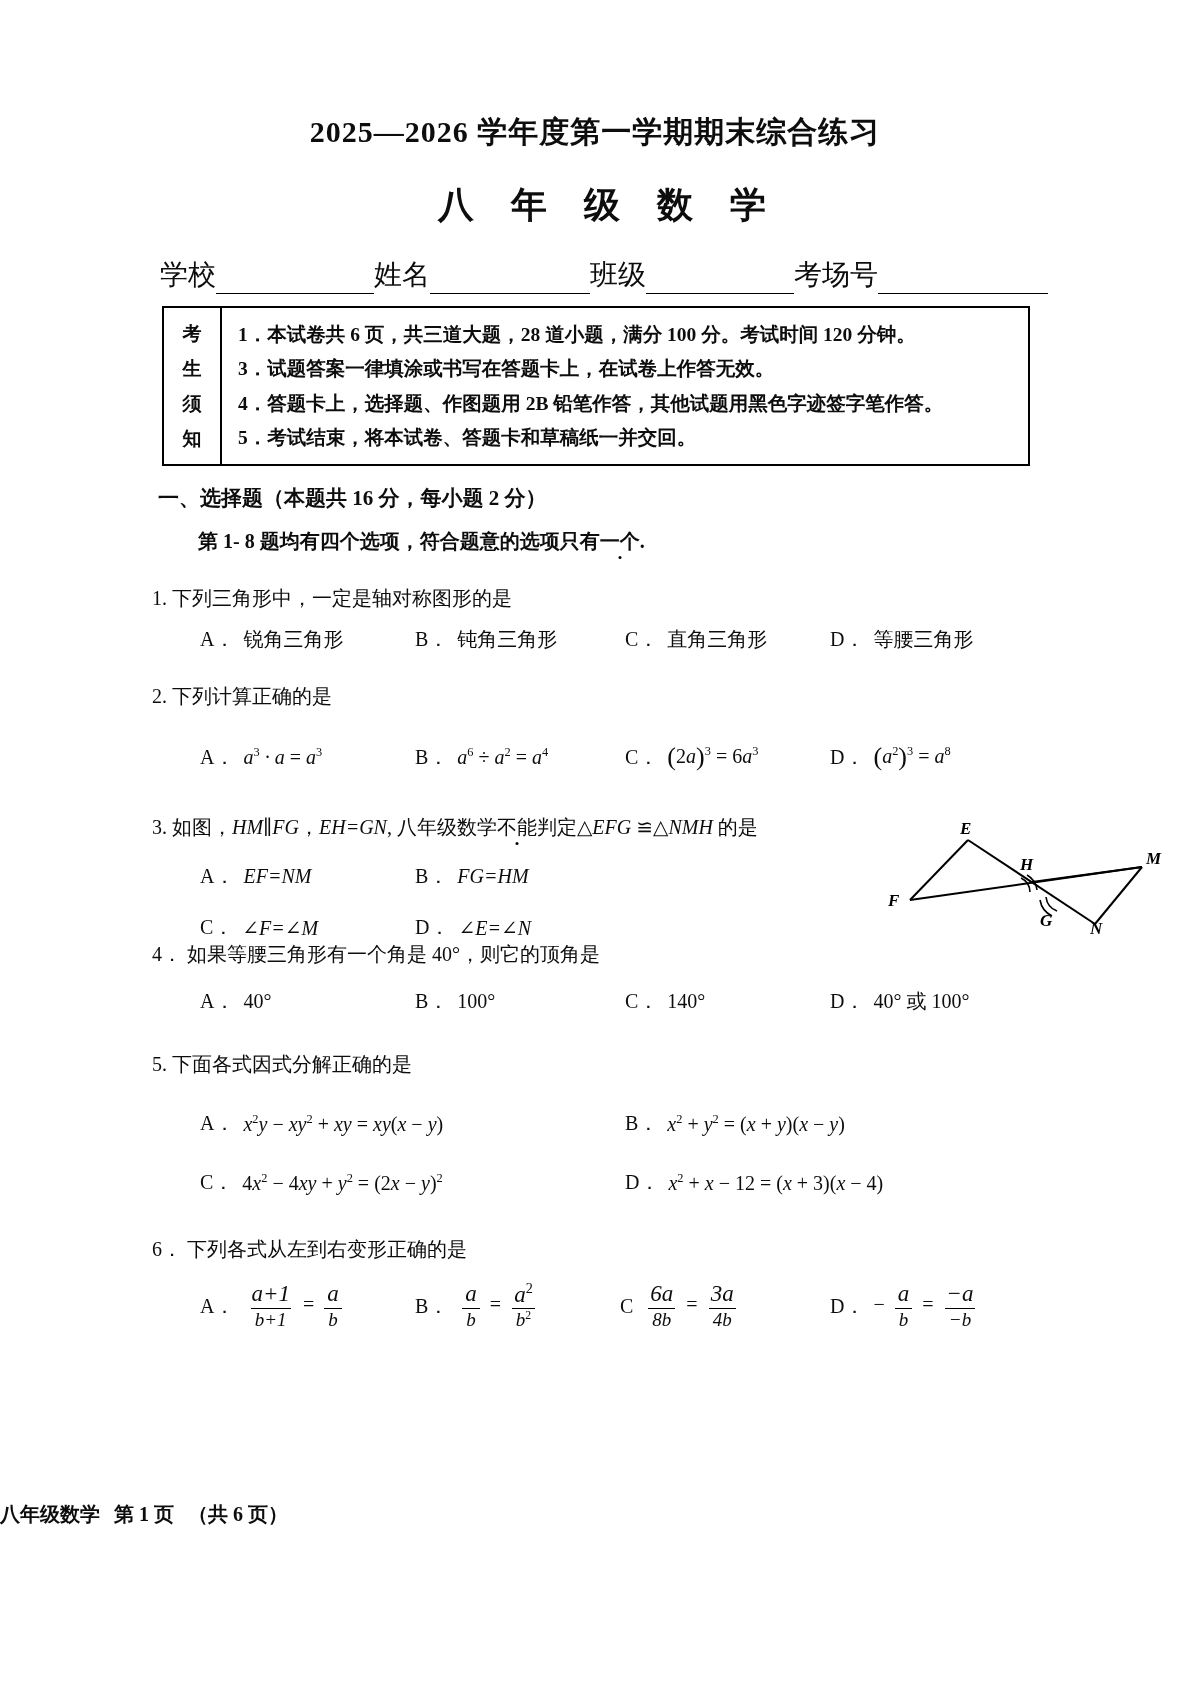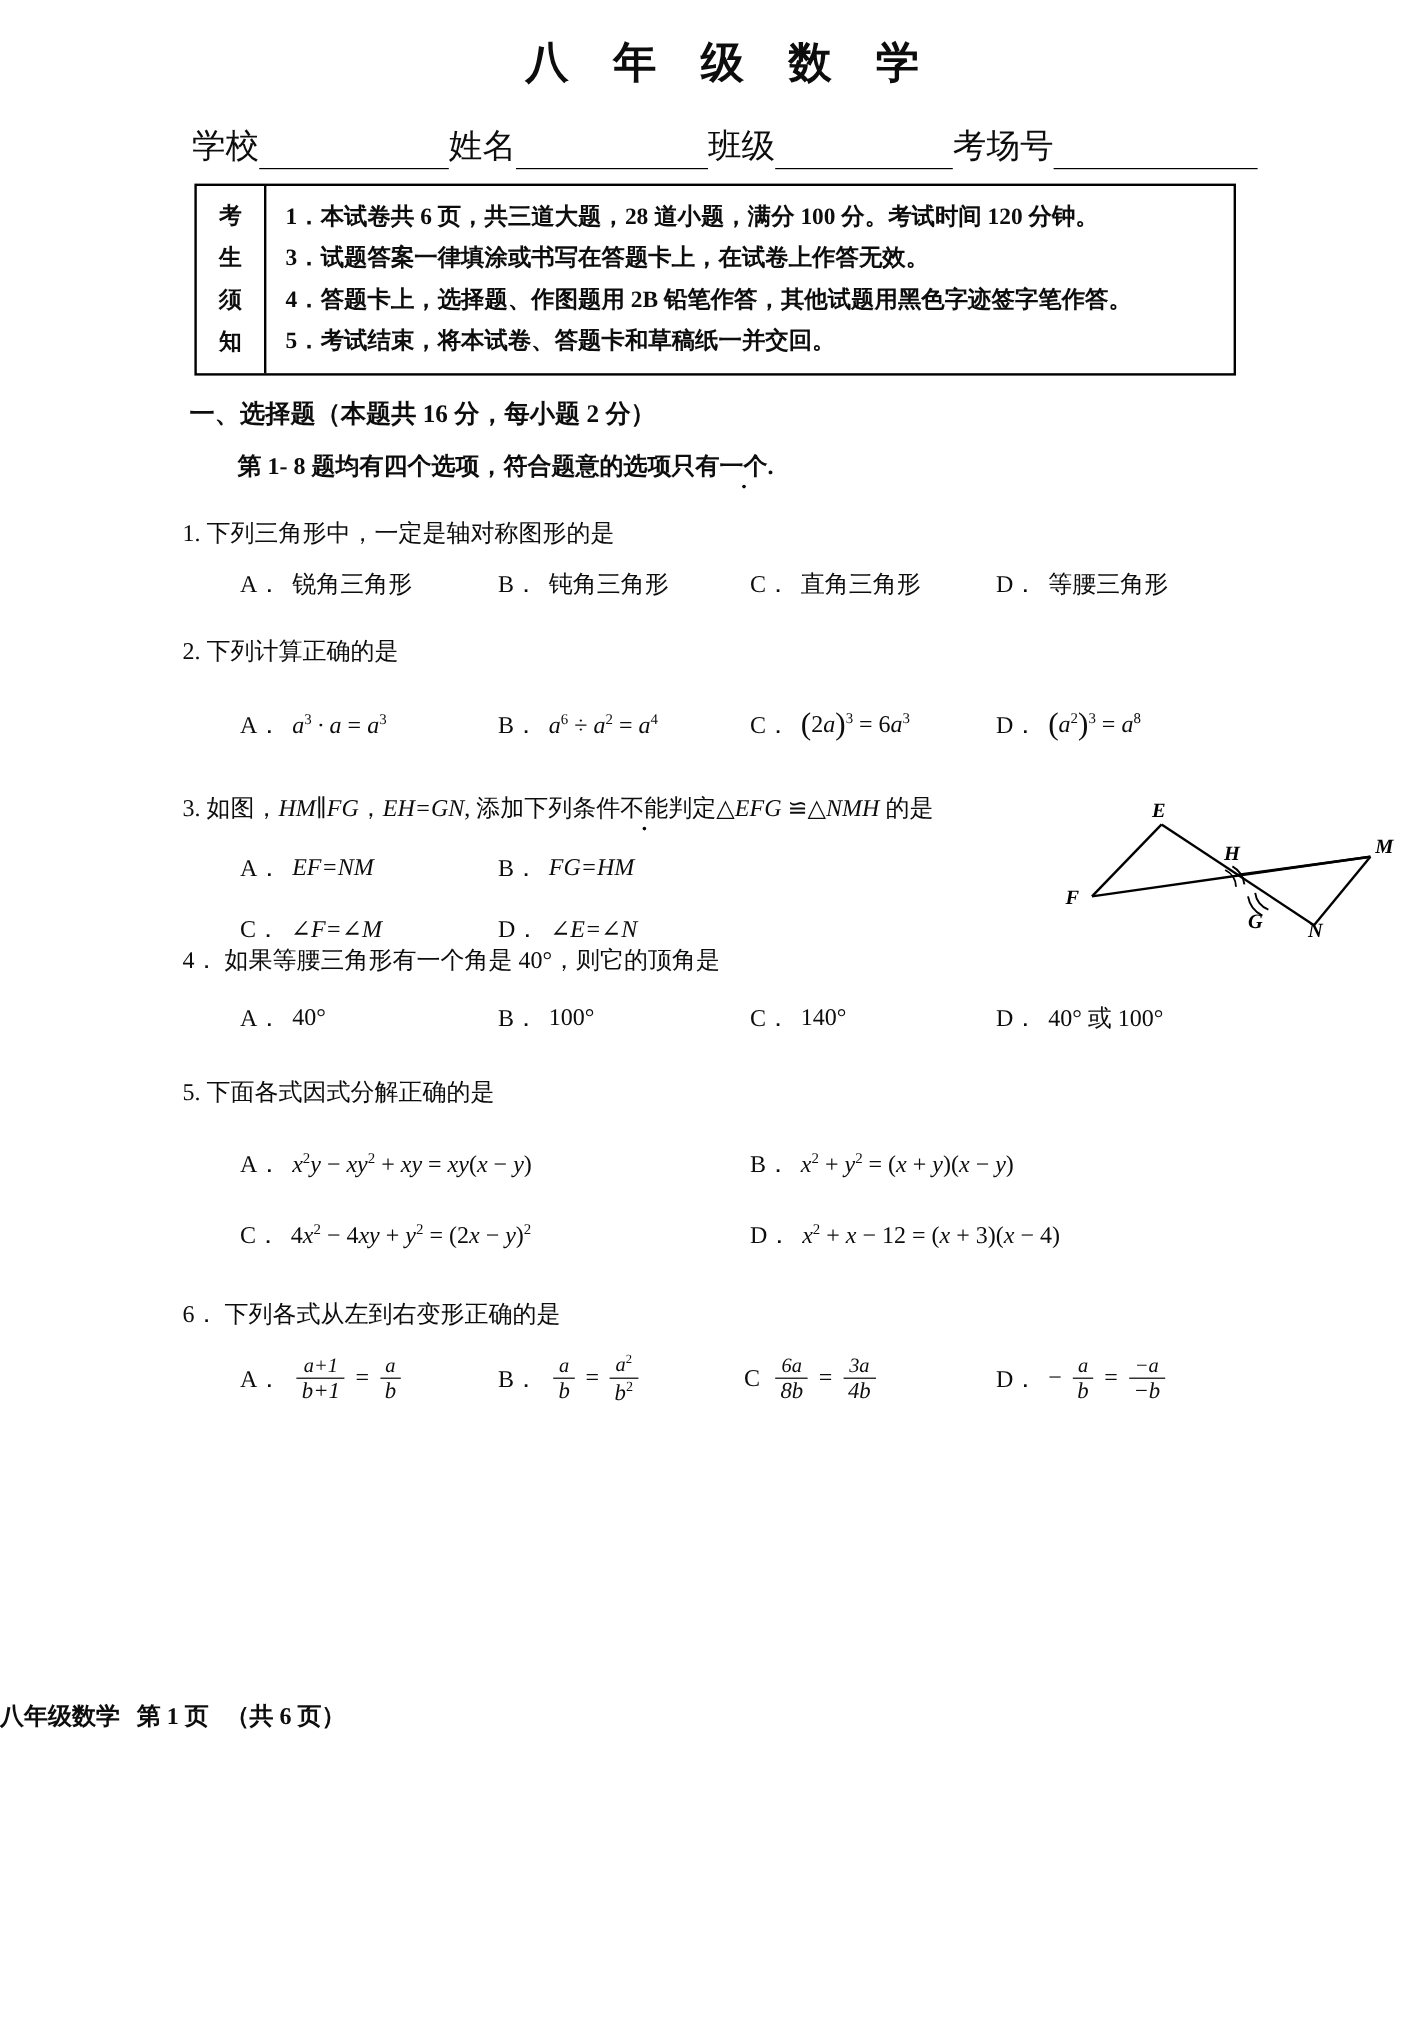--- a/index.html
+++ b/index.html
@@ -165,21 +165,21 @@
   
   .frac {
     display: inline-flex;
     flex-direction: column;
     align-items: center;
     vertical-align: middle;
     margin: 0 4px;
     font-style: italic;
     line-height: 1.08;
   }
-  .frac .num { padding: 0 4px 1px 4px; font-size: 17px; }
+  .frac .num { padding: 0 4px 1px 4px; font-size: 23px; }
   .frac .den { padding: 1px 4px 0 4px; font-size: 19px; border-top: 1.5px solid #000; }
 
   
   .figure {
     position: absolute;
     right: 0;
     top: 0;
   }
 
   
@@ -192,20 +192,21 @@
     font-size: 20px;
     font-weight: bold;
   }
   .footer .sp { display: inline-block; width: 14px; }
 </style>
 </head>
 <body>
 
 <div class="page">
 
+  <div class="doc-title">2025—2026 学年度第一学期期末综合练习</div>
   <div class="subject-title">八 年 级 数 学</div>
 
   <div class="info-row">
     <div class="info-field">
       <span class="info-label">学校</span>
       <span class="info-blank w-school"></span>
     </div>
     <div class="sp-a"></div>
     <div class="info-field">
       <span class="info-label">姓名</span>
@@ -289,21 +290,21 @@
       <div class="opt">
         <span class="opt-lab">D．</span>
         <span class="m"><span class="paren-big">(</span><i>a</i><sup>2</sup><span class="paren-big">)</span><sup>3</sup> <span class="up">=</span> <i>a</i><sup>8</sup></span>
       </div>
     </div>
   </div>
 
   <div class="q" style="margin-top:42px;">
     <div class="q-stem">
       <span>3.</span>
-      <span>如图，</span><span class="m">HM∥FG</span><span>，</span><span class="m">EH=GN</span><span>, 添加下列条件</span><span class="dotmark">不能</span><span>判定△</span><span class="m">EFG</span><span> ≌△</span><span class="m">NMH</span><span> 的是</span>
+      <span>如图，</span><span class="m">HM∥FG</span><span>，</span><span class="m">EH=GN</span><span>, 八年级数学</span><span class="dotmark">不能</span><span>判定△</span><span class="m">EFG</span><span> ≌△</span><span class="m">NMH</span><span> 的是</span>
     </div>
 
     <div class="q-opts" style="margin-top:22px;">
       <div class="opt" style="width:215px;">
         <span class="opt-lab">A．</span>
         <span class="m">EF=NM</span>
       </div>
       <div class="opt">
         <span class="opt-lab">B．</span>
         <span class="m">FG=HM</span>

